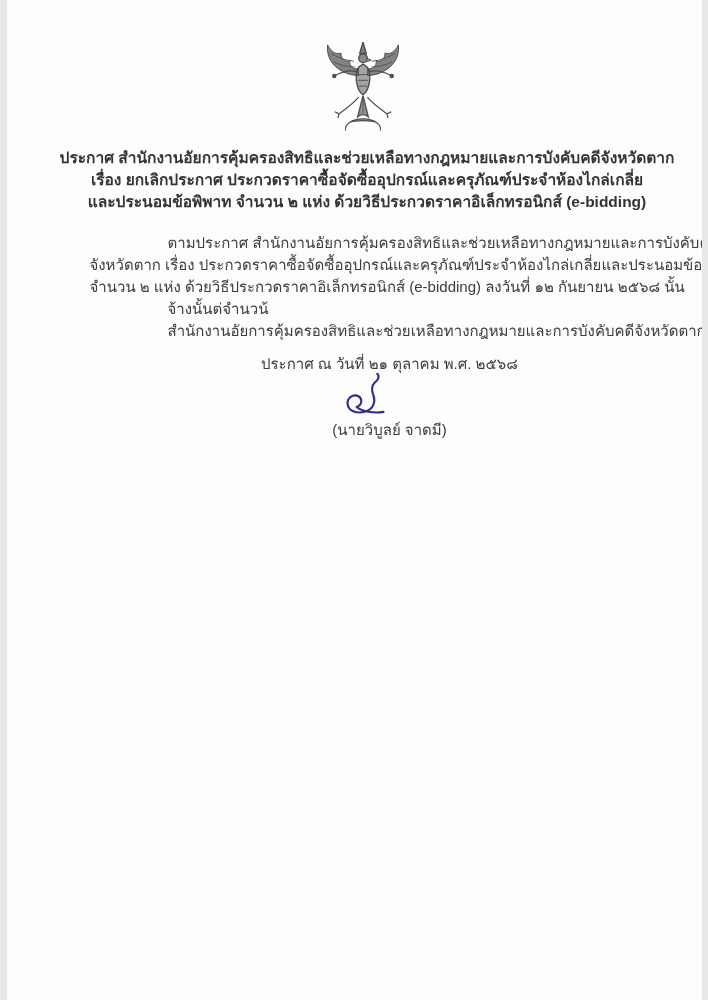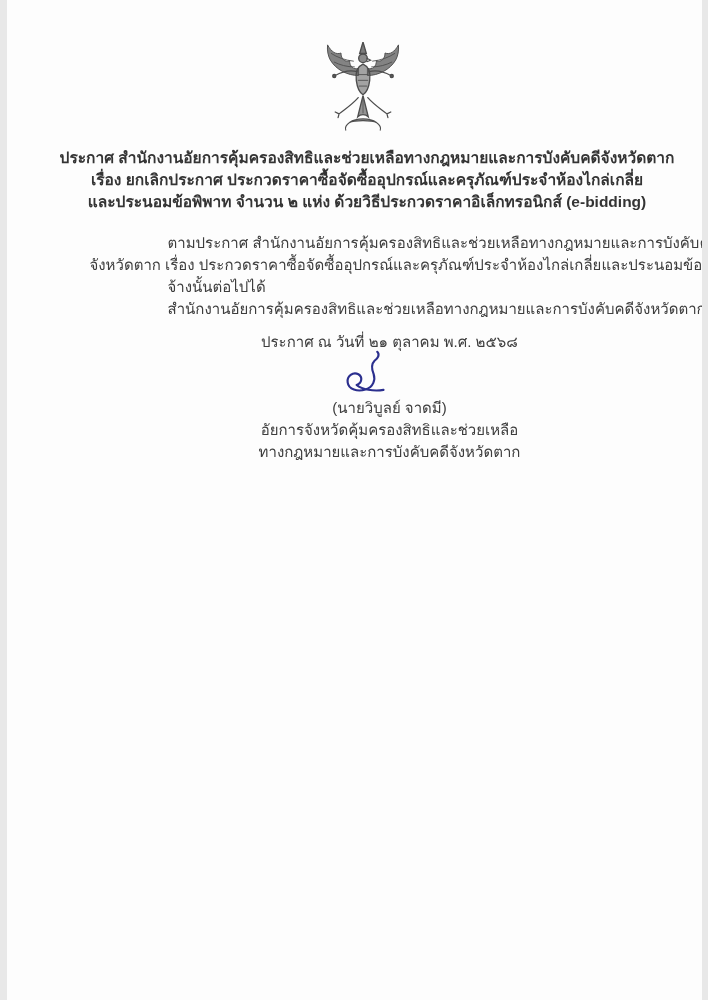--- a/index.html
+++ b/index.html
@@ -119,41 +119,38 @@
   <div class="title-block">
       <div class="line">ประกาศ สำนักงานอัยการคุ้มครองสิทธิและช่วยเหลือทางกฎหมายและการบังคับคดีจังหวัดตาก</div>
       <div class="line">เรื่อง ยกเลิกประกาศ ประกวดราคาซื้อจัดซื้ออุปกรณ์และครุภัณฑ์ประจำห้องไกล่เกลี่ย</div>
       <div class="line">และประนอมข้อพิพาท จำนวน ๒ แห่ง ด้วยวิธีประกวดราคาอิเล็กทรอนิกส์ (e-bidding)</div>
     </div>
 
   <div class="body-block">
     <div class="para">
         <div class="line">ตามประกาศ สำนักงานอัยการคุ้มครองสิทธิและช่วยเหลือทางกฎหมายและการบังคับคดี</div>
         <div class="line">จังหวัดตาก เรื่อง ประกวดราคาซื้อจัดซื้ออุปกรณ์และครุภัณฑ์ประจำห้องไกล่เกลี่ยและประนอมข้อพิพาท</div>
+        <div class="line">จำนวน ๒ แห่ง ด้วยวิธีประกวดราคาอิเล็กทรอนิกส์ (e-bidding) ลงวันที่ ๑๒ กันยายน ๒๕๖๘ นั้น</div>
       </div>
     <div class="para">
-        <div class="line">จ้างนั้นต่อไปได้</div>
+        <div class="line">จ้างนั้นต่จำนวน้</div>
       </div>
     <div class="para">
         <div class="line">สำนักงานอัยการคุ้มครองสิทธิและช่วยเหลือทางกฎหมายและการบังคับคดีจังหวัดตาก จึงขอ</div>
       </div>
   </div>
 
   <div class="sign-block">
     <div class="date-line">ประกาศ ณ วันที่ ๒๑ ตุลาคม พ.ศ. ๒๕๖๘</div>
 
     <div class="signature-wrap">
       <svg width="64" height="52" viewBox="0 0 64 58" fill="none" stroke="#2b2f8e" stroke-width="2.4" stroke-linecap="round" stroke-linejoin="round">
         <path d="M49,2 C52,5 50,9 46,12 C42,16 43,22 45,27
                  C47,33 45,41 36,44 C27,47 17,44 16,36
                  C15,29 22,24 28,27 C33,30 32,37 26,39
                  C32,44 45,46.5 56,44.5"></path>
       </svg>
     </div>
 
     <div class="signatory-name">(นายวิบูลย์ จาดมี)</div>
-    <div class="signatory-title">
-        <div class="line">อัยการจังหวัดคุ้มครองสิทธิและช่วยเหลือ</div>
-        <div class="line">ทางกฎหมายและการบังคับคดีจังหวัดตาก</div>
-      </div>
   </div>
 
 </div>
 
 </body></html>

